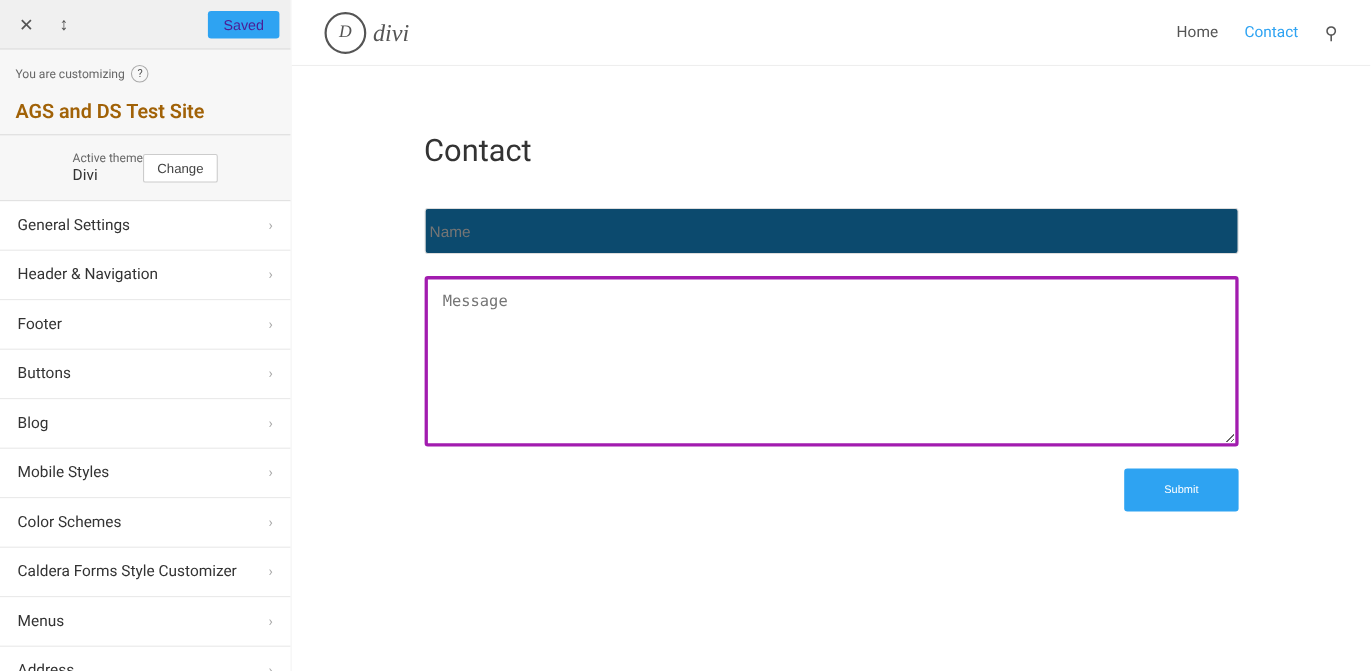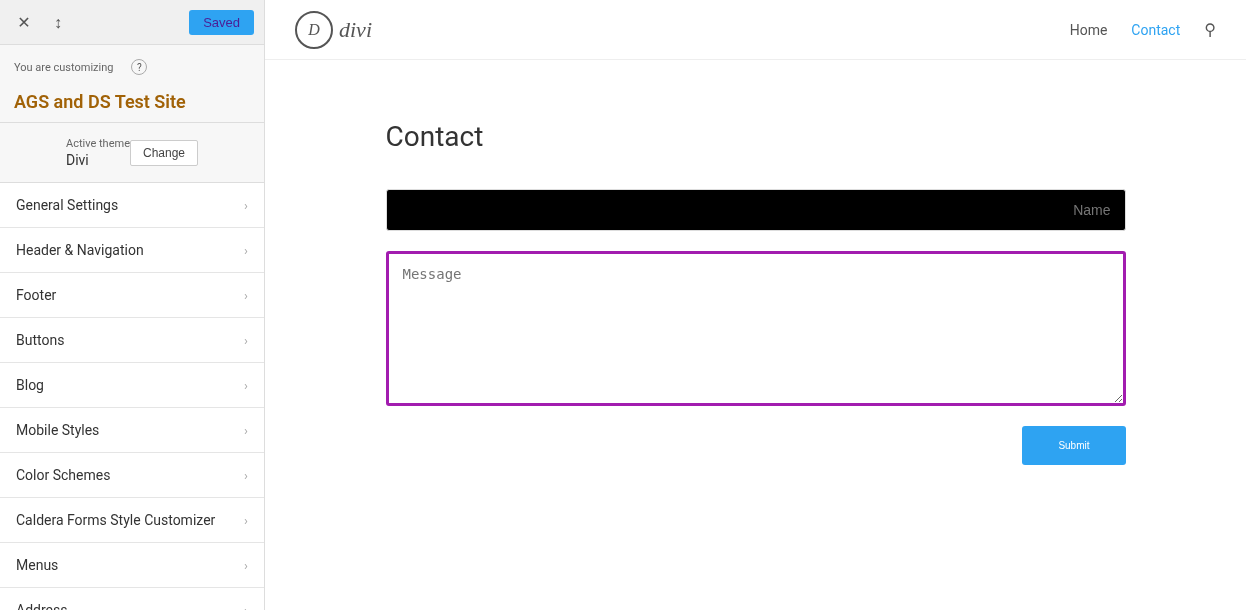--- a/index.html
+++ b/index.html
@@ -48,21 +48,21 @@
     .sidebar-info {
       padding: 14px 14px 10px;
       border-bottom: 1px solid #ddd;
     }
 
     .customizing-label {
       font-size: 11px;
       color: #666;
       display: flex;
       align-items: center;
-      gap: 18px;
+      gap: 6px;
     }
 
     .help-icon {
       width: 16px; height: 16px;
       border: 1px solid #aaa;
       border-radius: 50%;
       display: inline-flex; align-items: center; justify-content: center;
       font-size: 10px;
       color: #555;
       cursor: pointer;
@@ -209,28 +209,27 @@
     }
 
     .form-row {
       display: flex;
       gap: 20px;
       margin-bottom: 20px;
     }
 
     .form-input {
       flex: 1;
-      padding: 12px 14px;
+      padding: 12px 4px;
       border: 1px solid #ddd;
       border-radius: 3px;
       font-size: 14px;
       color: #999;
-      background: #000000;
+      background: #0c4a6e;
       outline: none;
-      text-align: right;
     }
 
     .form-textarea {
       width: 100%;
       padding: 12px 14px;
       border: 3px solid #a21caf;
       border-radius: 3px;
       font-size: 14px;
       color: #999;
       background: #fff;

